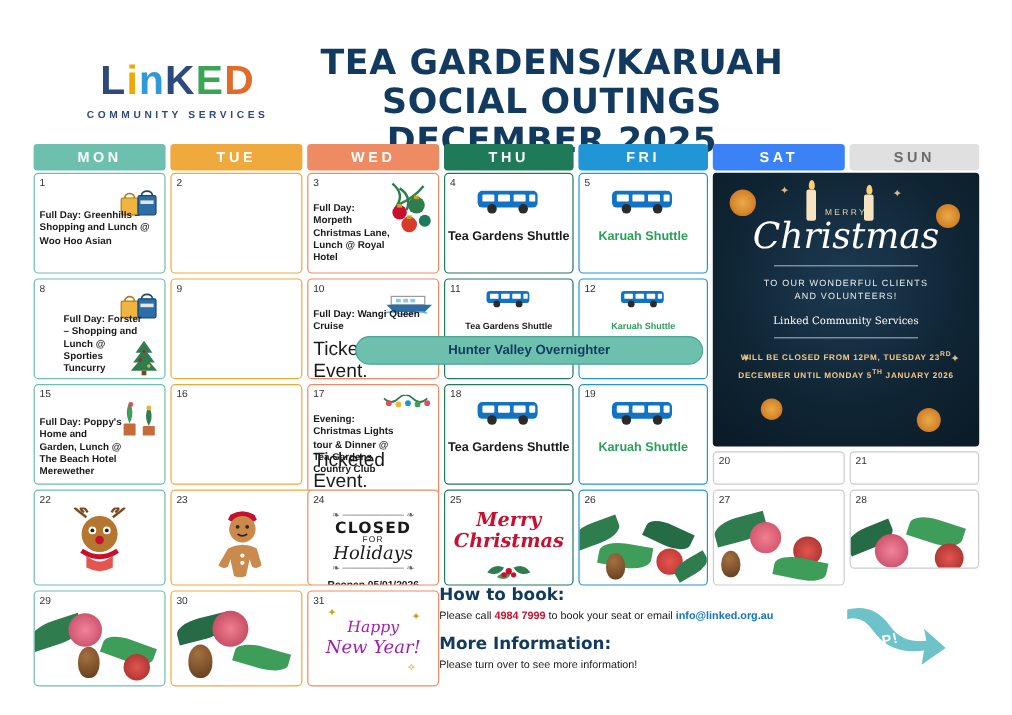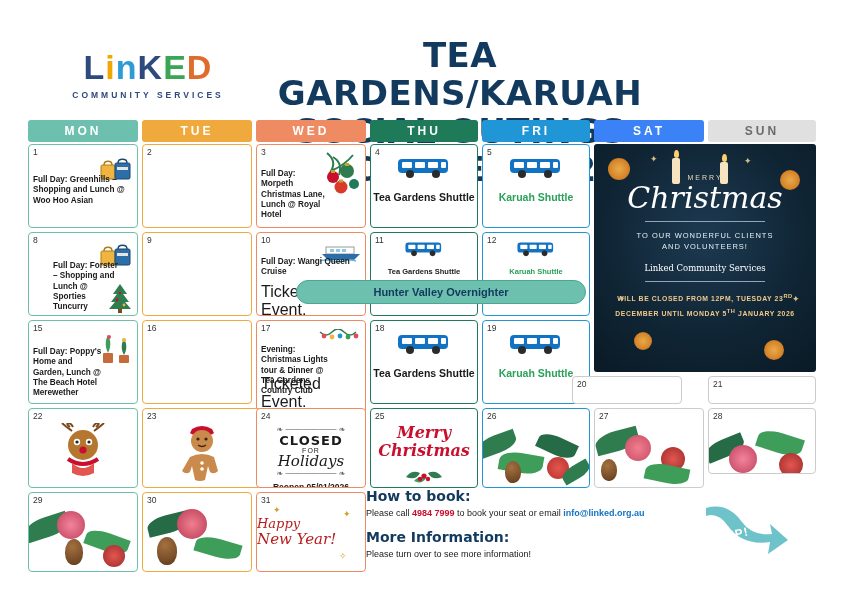--- a/index.html
+++ b/index.html
@@ -31,21 +31,21 @@
   .logo-word .d { color:#e06c2b; }
   .logo-sub {
     margin-top: 6px; font-size: 8.5px; letter-spacing: 3px; color: #2e4a7d;
     font-weight: bold;
   }
   .title {
     position: absolute; left: 250px; top: 36px; width: 420px; text-align: center;
     color: #123a5e;
   }
   .title div {
-    font-size: 34px; font-weight: bold; line-height: 1.12; letter-spacing: 0.5px;
+    font-size: 29px; font-weight: bold; line-height: 1.12; letter-spacing: 0.5px;
     font-family: "DejaVu Sans", sans-serif;
   }
   
   .dayrow { position: absolute; left: 28px; top: 120px; width: 788px; height: 22px; }
   .dayhdr {
     position: absolute; top: 0; height: 22px; border-radius: 3px;
     color: #ffffff; font-size: 12px; font-weight: bold; letter-spacing: 3px;
     display: flex; align-items: center; justify-content: center;
   }
   
@@ -107,21 +107,21 @@
     font-family:"DejaVu Serif", serif; font-style: italic; font-size: 15px;
     color:#1a1a1a; line-height:1;
   }
   .reopen { font-size: 8.5px; font-weight:bold; margin-top: 10px; }
   .merryx {
     font-family:"DejaVu Serif", serif; font-style: italic; font-weight: bold;
     font-size: 16px; color:#c8102e; text-align:center; line-height:1.05;
   }
   .happy-ny {
     font-family:"DejaVu Serif", serif; font-style: italic; font-size: 13px;
-    color:#b91c1c; line-height:1.1;
+    color:#a21caf; text-align:center; line-height:1.1;
   }
   
   .info { position: absolute; left: 366px; top: 488px; width: 330px; }
   .info h3 {
     margin: 0 0 3px 0; font-size: 14px; color:#123a5e; font-weight: bold;
     font-family:"DejaVu Sans", sans-serif;
   }
   .info p { margin: 0 0 10px 0; font-size: 9px; color:#1a1a1a; line-height:1.35; }
   .info .phone { color:#c8102e; font-weight: bold; }
   .info .mail { color:#1273c4; font-weight: bold; }
@@ -379,21 +379,21 @@
       <rect x="6" y="5" width="10" height="6" rx="1" fill="#ffffff"></rect>
       <rect x="19" y="5" width="10" height="6" rx="1" fill="#ffffff"></rect>
       <rect x="32" y="5" width="10" height="6" rx="1" fill="#ffffff"></rect>
       <rect x="45" y="5" width="5" height="6" rx="1" fill="#ffffff"></rect>
       <circle cx="14" cy="17" r="4" fill="#2b2b2b"></circle>
       <circle cx="40" cy="17" r="4" fill="#2b2b2b"></circle>
     </svg>
     <div class="shuttle-label green" style="position:absolute;left:0;right:0;top:46px;">Karuah Shuttle</div>
   </div>
 
-  <div class="cell" style="left:544px;top:232px;width:110px;height:28px;border-color:#cccccc;">
+  <div class="cell" style="left:566px;top:232px;width:110px;height:28px;border-color:#cccccc;">
     <div class="daynum">20</div>
   </div>
   <div class="cell" style="left:680px;top:232px;width:108px;height:28px;border-color:#cccccc;text-align:right;">
     <div class="daynum">21</div>
   </div>
 
   <div class="cell" style="left:0px;top:264px;width:110px;height:80px;border-color:#6dbfae;">
     <div class="daynum">22</div>
     <svg style="position:absolute;left:50%;top:14px;transform:translateX(-50%);" width="50" height="60" viewBox="0 0 50 60">
       <path d="M12 4 q-4 -3 -2 -4 q3 0 5 4 M38 4 q4 -3 2 -4 q-3 0 -5 4" stroke="#7a4a1e" stroke-width="2" fill="none"></path>

